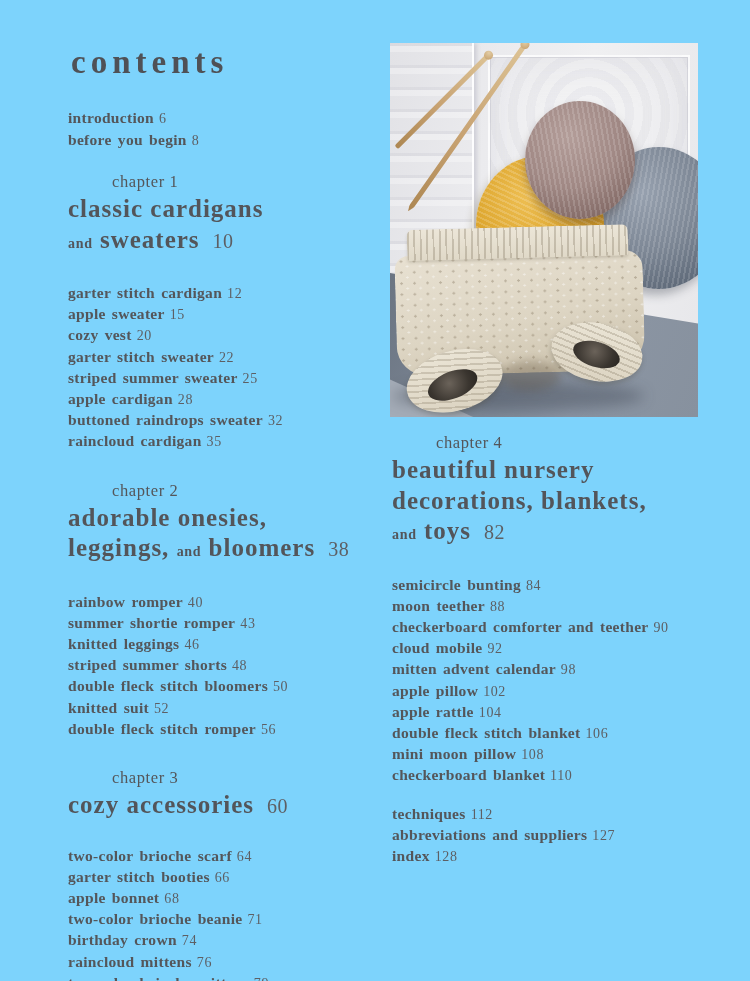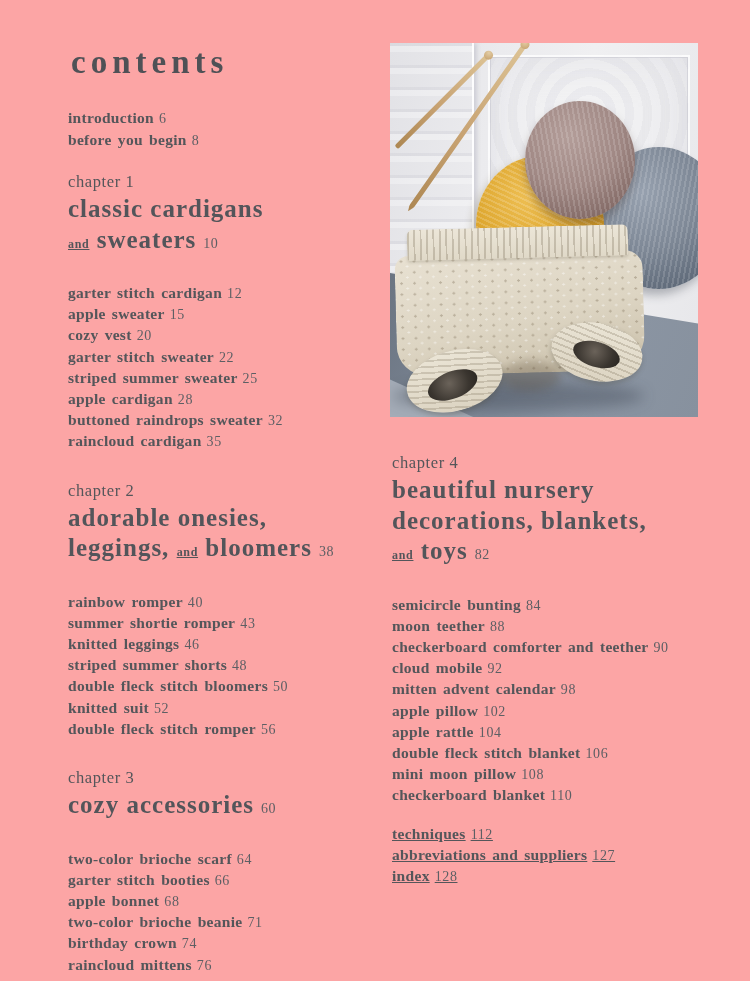--- a/index.html
+++ b/index.html
@@ -4,47 +4,47 @@
 <style>
   * { margin:0; padding:0; box-sizing:border-box; }
   html,body { width:750px; height:981px; }
   body {
     font-family:"Liberation Serif", serif;
     background:#ffffff;
     color:#54565a;
     position:relative;
     overflow:hidden;
   }
-  .page { position:absolute; inset:0; background:#fca5a5; }
+  .page { position:absolute; inset:0; background:#7dd3fc; }
 
   
   .toc-title {
     position:absolute; left:71px; top:42px;
     font-size:33px; font-weight:700; letter-spacing:5px; line-height:40px;
     color:#4f5156;
   }
   .col-left  { position:absolute; left:68px;  top:107px; width:308px; }
-  .col-right { position:absolute; left:392px; top:452px; width:340px; }
+  .col-right { position:absolute; left:392px; top:432px; width:340px; }
 
   .entry { font-size:15.5px; font-weight:700; line-height:20.2px; letter-spacing:0.3px; word-spacing:2px; color:#54565a; white-space:nowrap; }
   .entry .num { font-weight:400; font-size:14px; letter-spacing:0.6px; color:#5d5f64; margin-left:5px; }
   .fm .entry { line-height:21px; }
 
   .chapter { margin-top:27px; }
   .chapter-first { margin-top:20px; }
-  .chapter-label { font-size:16.5px; font-weight:400; letter-spacing:0.6px; line-height:21px; color:#54565a; }
+  .chapter-label { font-size:16.5px; font-weight:400; letter-spacing:0.6px; line-height:21px; color:#54565a;margin-left:44px; }
   .chapter-title {
     margin-top:2px;
     font-size:25px; font-weight:700; letter-spacing:1px; line-height:30.5px;
     color:#53555a; white-space:nowrap;
   }
-  .chapter-title .small { font-size:12px; letter-spacing:0.7px;text-decoration:underline; }
-  .chapter-title .num   { font-size:14px; font-weight:400; letter-spacing:0.5px; margin-left:7px; color:#5d5f64; }
+  .chapter-title .small { font-size:14px; letter-spacing:0.7px; }
+  .chapter-title .num   { font-size:20px; font-weight:400; letter-spacing:0.5px; margin-left:13px; color:#5d5f64; }
   .items { margin-top:24px; }
-  .back-matter { margin-top:17px;text-decoration:underline; }
+  .back-matter { margin-top:17px; }
 
   
   .photo {
     position:absolute; left:390px; top:43px; width:308px; height:374px;
     overflow:hidden; background:#e9e9ec;
   }
   .wall { position:absolute; inset:0;
     background:linear-gradient(100deg,#e2e2e6 0%, #ebebee 30%, #f0f0f2 55%, #e7e7ea 100%);
   }
   .wall-strip { position:absolute; left:0; top:0; bottom:36%; width:84px;

